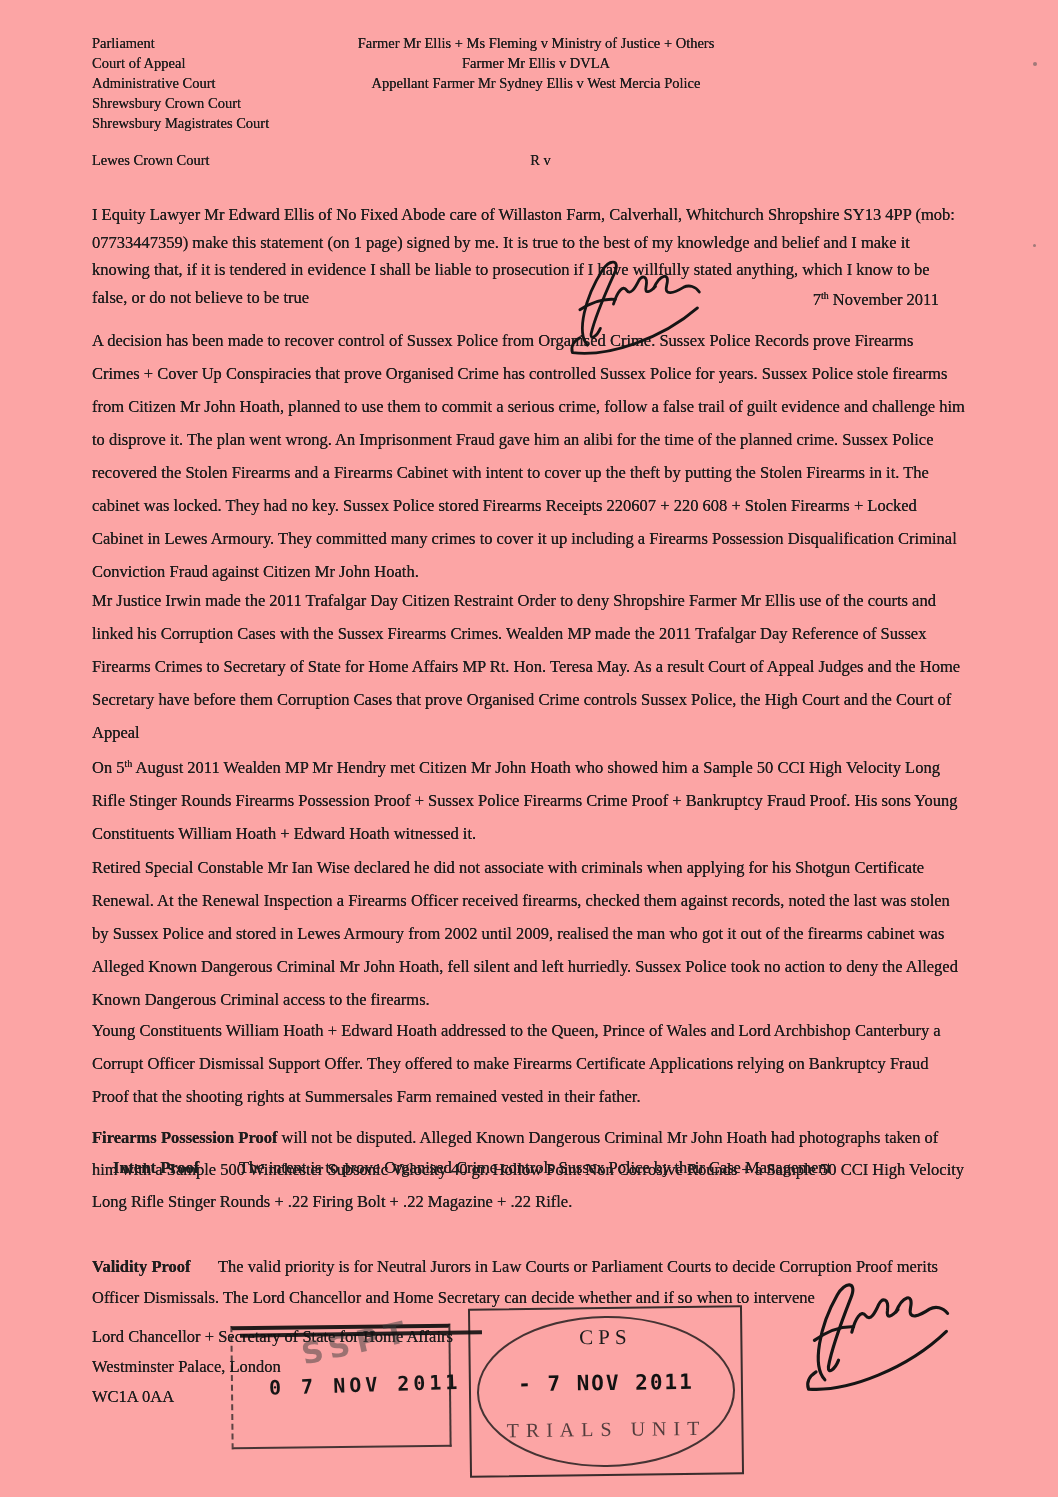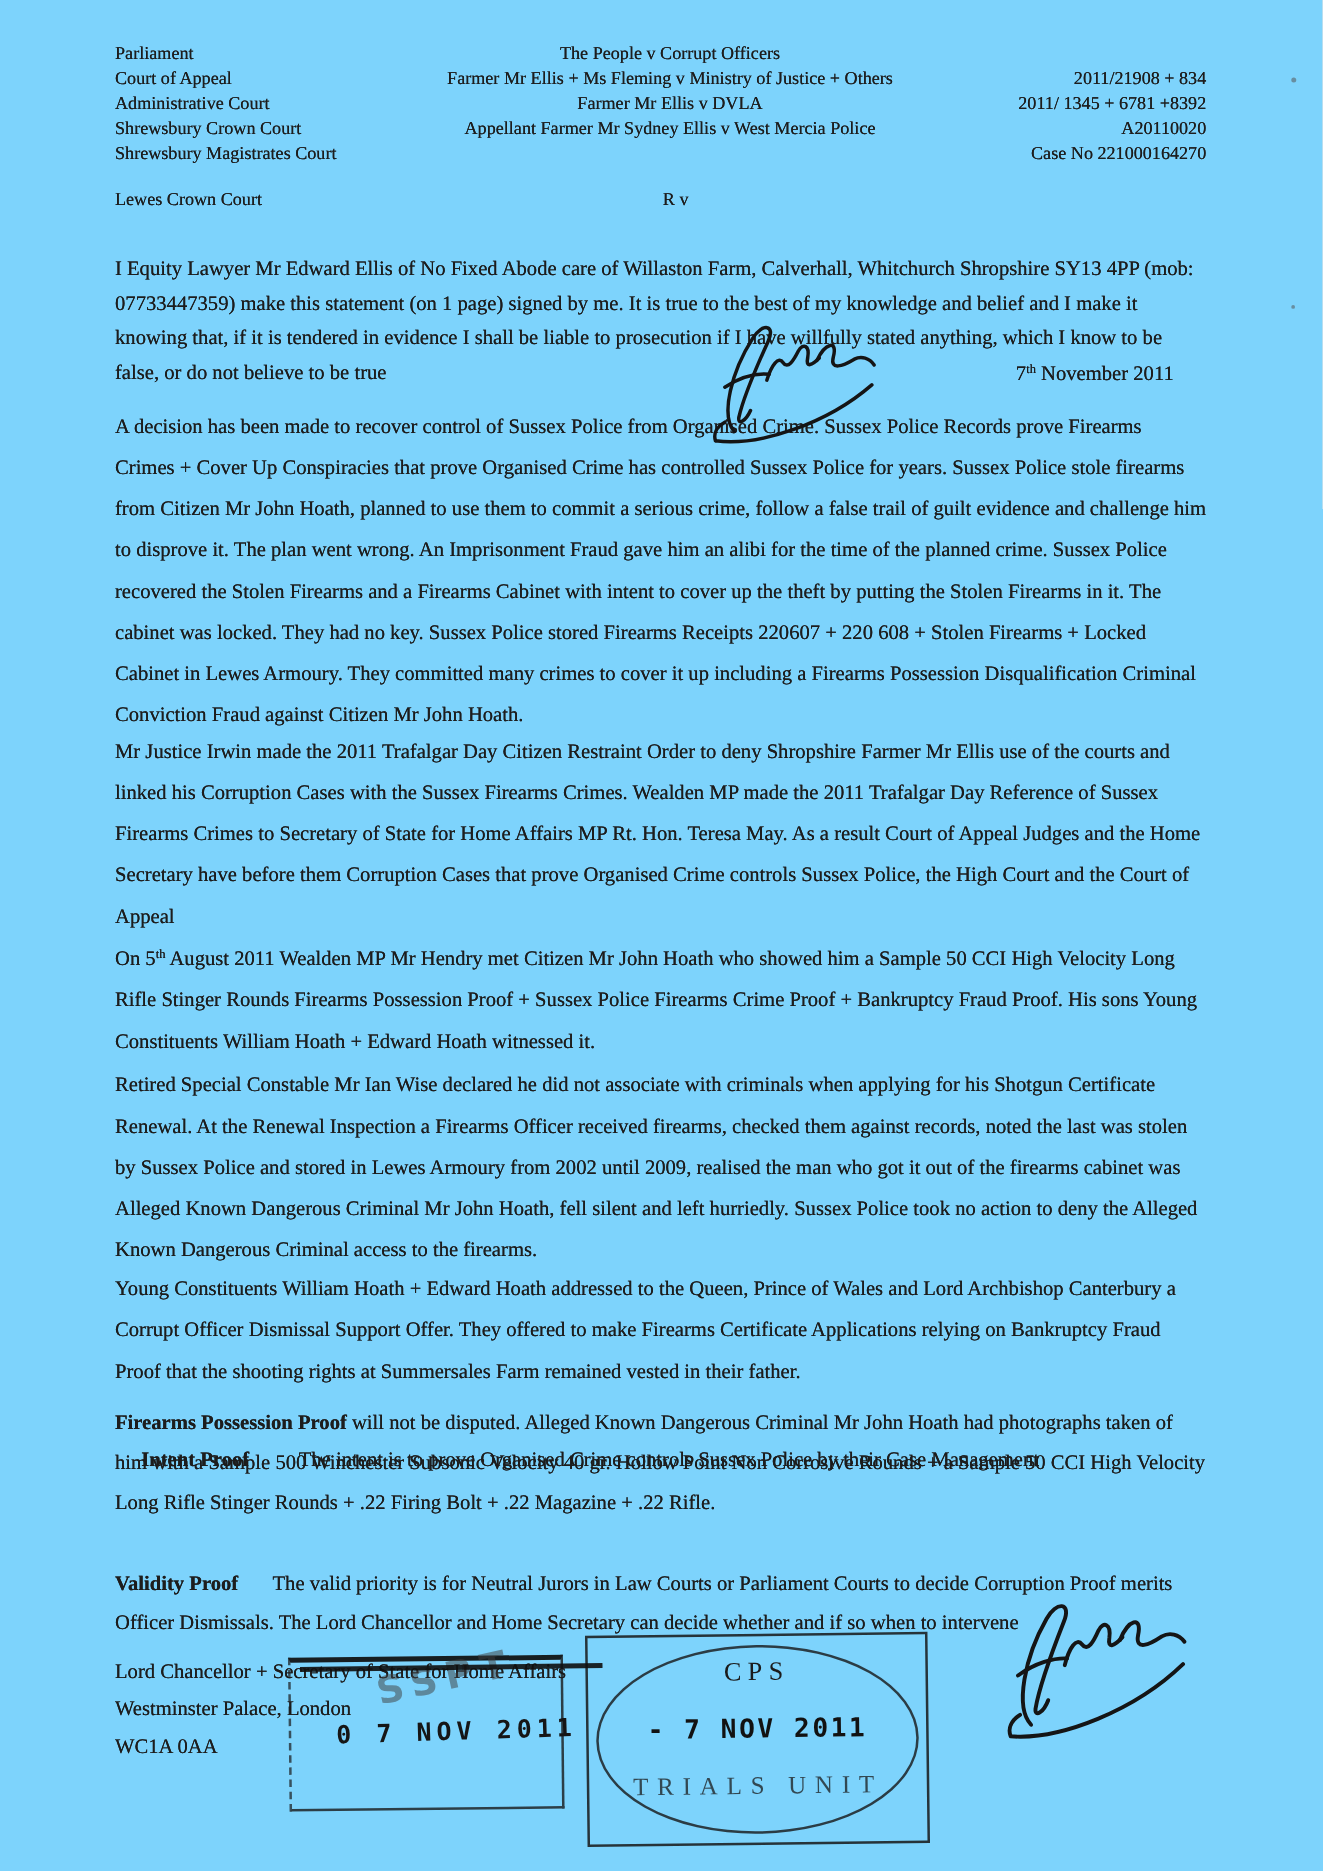--- a/index.html
+++ b/index.html
@@ -1,20 +1,20 @@
 <!DOCTYPE html>
 <html><head>
 <meta charset="utf-8">
 <style>
   html,body{margin:0;padding:0;background:#e8e8e8;}
   .page{
     position:relative;
     width:1058px;height:1497px;
     margin:0 auto;
-    background:#7dd3fc;
+    background:#fca5a5;
     font-family:"Liberation Serif", serif;
     color:#1d1d1d;
     overflow:hidden;
     text-shadow:0 0 .4px currentColor;
   }
   
   .header{
     position:absolute;left:92px;top:33px;width:873px;
     display:grid;grid-template-columns:265px 1fr 250px;
     font-size:14.5px;line-height:20px;
@@ -120,31 +120,23 @@
 
   <div class="header">
     <div>
       <div class="hdr-line">Parliament</div>
       <div class="hdr-line">Court of Appeal</div>
       <div class="hdr-line">Administrative Court</div>
       <div class="hdr-line">Shrewsbury Crown Court</div>
       <div class="hdr-line">Shrewsbury Magistrates Court</div>
     </div>
     <div class="hdr-center">
-      <div class="hdr-line">The People v Corrupt Officers</div>
       <div class="hdr-line">Farmer Mr Ellis + Ms Fleming v Ministry of Justice + Others</div>
       <div class="hdr-line">Farmer Mr Ellis v DVLA</div>
       <div class="hdr-line">Appellant Farmer Mr Sydney Ellis v West Mercia Police</div>
-    </div>
-    <div class="hdr-right">
-      <div class="hdr-line"></div>
-      <div class="hdr-line">2011/21908 + 834</div>
-      <div class="hdr-line">2011/ 1345 + 6781 +8392</div>
-      <div class="hdr-line">A20110020</div>
-      <div class="hdr-line">Case No 221000164270</div>
     </div>
   </div>
 
   <div class="lewes-row">
     <span class="lewes-left">Lewes Crown Court</span>
     <span class="lewes-center">R v</span>
   </div>
 
   <div class="para p-statement">
     <span>I Equity Lawyer Mr Edward Ellis of No Fixed Abode care of Willaston Farm, Calverhall, Whitchurch Shropshire SY13 4PP  (mob: 07733447359) make this statement (on 1 page) signed by me. It is true to the best of my knowledge and belief and I make it knowing that, if it is tendered in evidence I shall be liable to prosecution if I have willfully stated anything, which I know to be false, or do not believe to be true</span>

